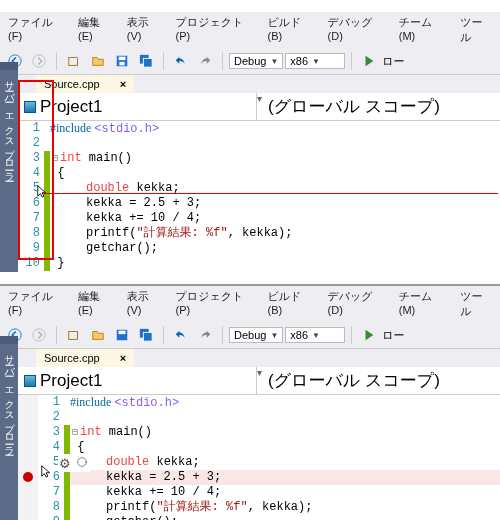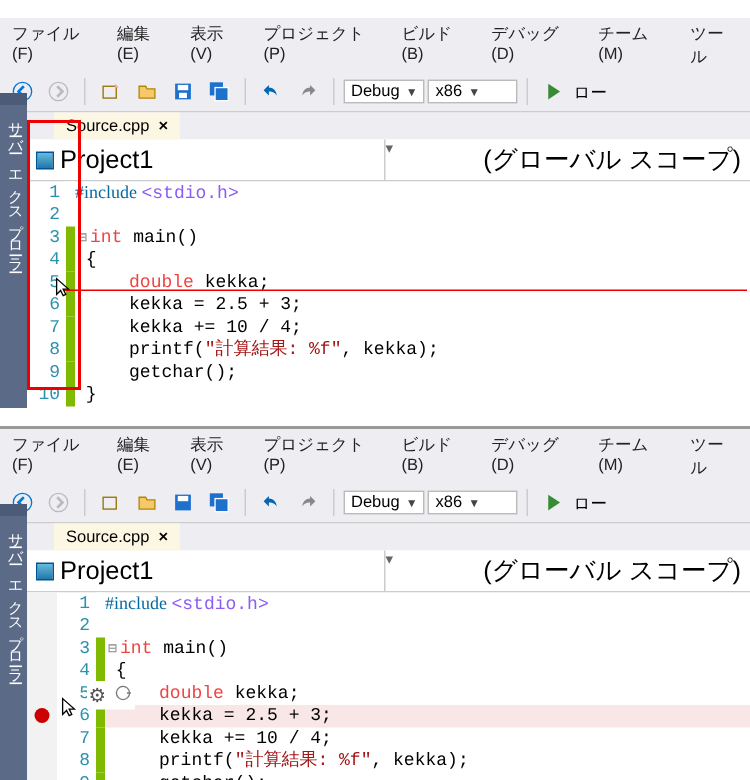--- a/index.html
+++ b/index.html
@@ -10,27 +10,27 @@
 .menubar span { cursor: default; }
 .toolbar { display: flex; align-items: center; gap: 2px; padding: 2px 4px; background: #eeeef2; border-bottom: 1px solid #ccc; }
 .toolbar .sep { width: 1px; height: 18px; background: #ccc; margin: 0 4px; }
 .tbtn { width: 22px; height: 22px; display: flex; align-items: center; justify-content: center; color: #444; }
 .tbtn svg { width: 14px; height: 14px; }
 .combo { display: flex; align-items: center; gap: 4px; border: 1px solid #bbb; background: #fff; padding: 1px 4px; height: 16px; font-size: 11px; }
 .combo .arrow { font-size: 8px; color: #444; }
 .play { color: #388a34; }
 
 .tabrow { display: flex; background: #eeeef2; padding-left: 18px; }
-.tab { display: flex; align-items: center; gap: 6px; background: #fcf7e3; padding: 3px 8px; font-size: 11px; }
+.tab { display: flex; align-items: center; gap: 20px; background: #fcf7e3; padding: 3px 8px; font-size: 11px; }
 .tab .close { font-weight: bold; }
 
 .crumb { display: flex; background: #fff; border-bottom: 1px solid #ccc; }
 .crumb .cell { display: flex; align-items: center; gap: 4px; padding: 2px 6px; font-size: 17px; }
 .crumb .left { flex: 1; border-right: 1px solid #ccc; }
-.crumb .right { flex: 1; justify-content: flex-end; }
+.crumb .right { flex: 1; }
 .cico { width: 12px; height: 12px; display: inline-block; background: linear-gradient(#6bd,#27a); border: 1px solid #059; }
 .pin { font-size: 10px; color: #666; }
 
 .editor { display: flex; background: #fff; font-family: "Consolas","Courier New",monospace; font-size: 12px; position: relative; }
 .side { position: absolute; left: 0; top: 0; bottom: 0; width: 18px; background: #4b5b78; color: #fff; writing-mode: vertical-rl; text-orientation: upright; display: flex; flex-direction: column; gap: 6px; padding-top: 8px; font-size: 10px; z-index: 5; }
 .side .stab { background: #5a6a87; padding: 4px 2px; }
 
 .pane .side { top: 28px; bottom: 0; }
 .lines { width: 26px; text-align: right; color: #2b91af; padding-right: 4px; }
 .lines div { height: 15px; line-height: 15px; }

